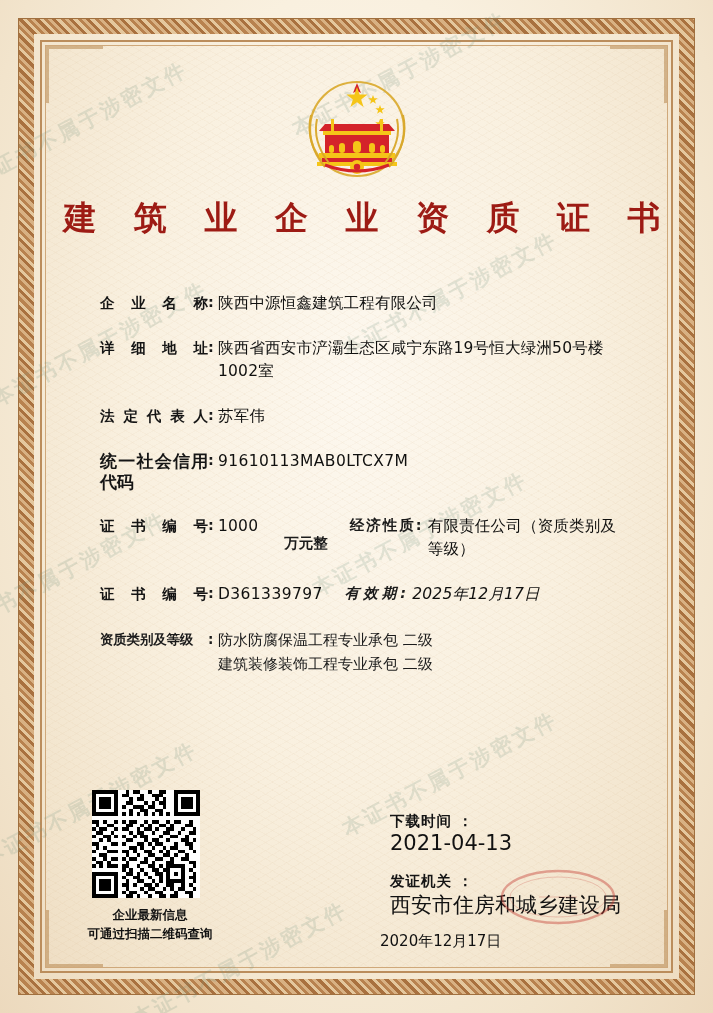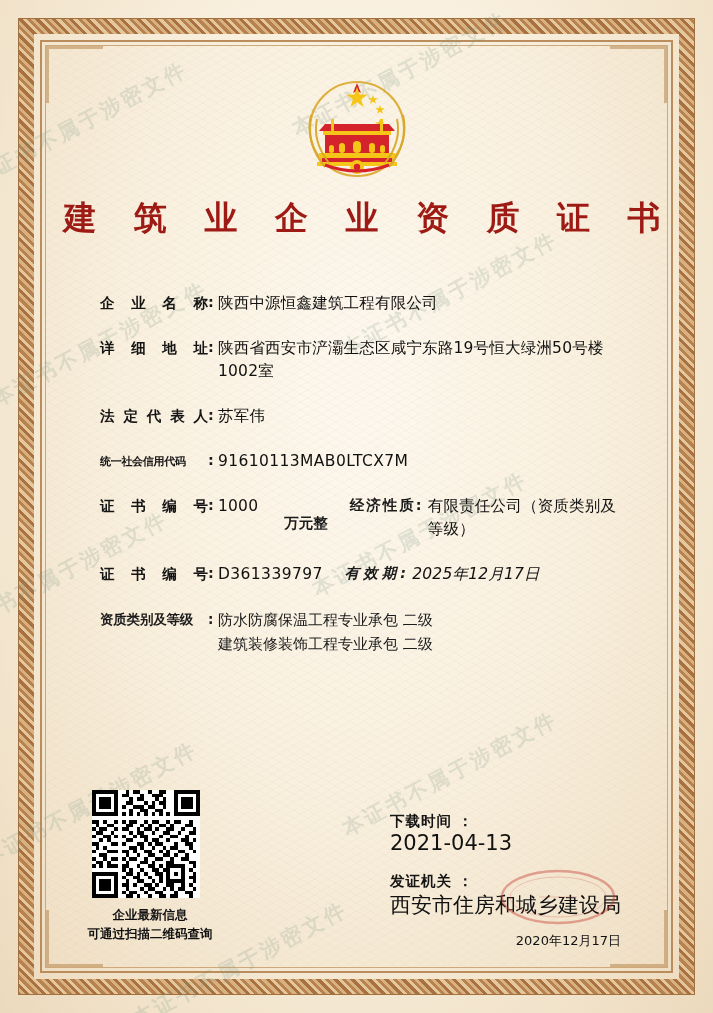--- a/index.html
+++ b/index.html
@@ -258,23 +258,23 @@
     font-weight: bold;
     color: #141414;
     letter-spacing: 1px;
   }
   .frow .fv {
     font-size: 21px;
     color: #111;
     margin-left: 10px;
   }
   .date-final {
-    font-size: 13px;
+    font-size: 15px;
     color: #111;
-    text-align: right;
+    text-align: left;
     margin-top: -4px;
   }
 
   
   .seal {
     position: absolute;
     right: 96px;
     top: 868px;
     width: 118px;
     height: 58px;
@@ -379,21 +379,21 @@
       <div class="val" style="max-width:420px;">陕西省西安市浐灞生态区咸宁东路19号恒大绿洲50号楼1002室</div>
     </div>
 
     <div class="row">
       <div class="lbl">法定代表人</div>
       <div class="colon">:</div>
       <div class="val">苏军伟</div>
     </div>
 
     <div class="row">
-      <div class="lbl nospread" style="font-size:11px;letter-spacing:-0.3px;">统一社会信用代码</div>
+      <div class="lbl nospread" style="font-size:17px;letter-spacing:-0.3px;">统一社会信用代码</div>
       <div class="colon">:</div>
       <div class="val mono">91610113MAB0LTCX7M</div>
     </div>
 
     <div class="row-split">
       <div class="lbl">证书编号</div>
       <div class="colon">:</div>
       <div class="val">1000</div>
       <div class="lbl-s" style="margin-left:26px;margin-top:18px;">万元整</div>
       <div class="seg2">

